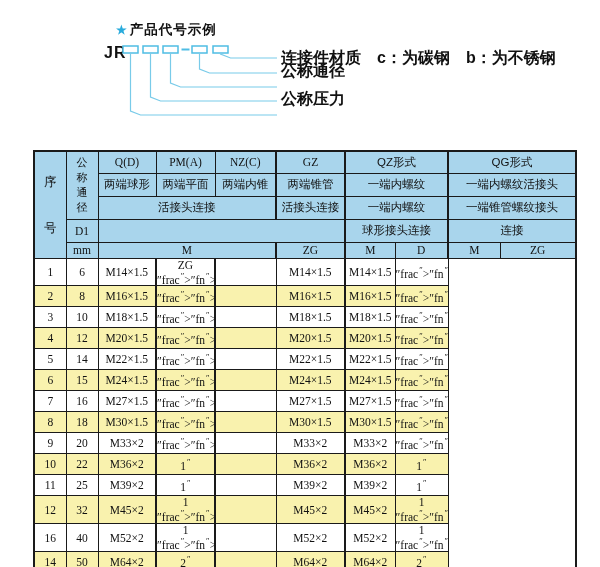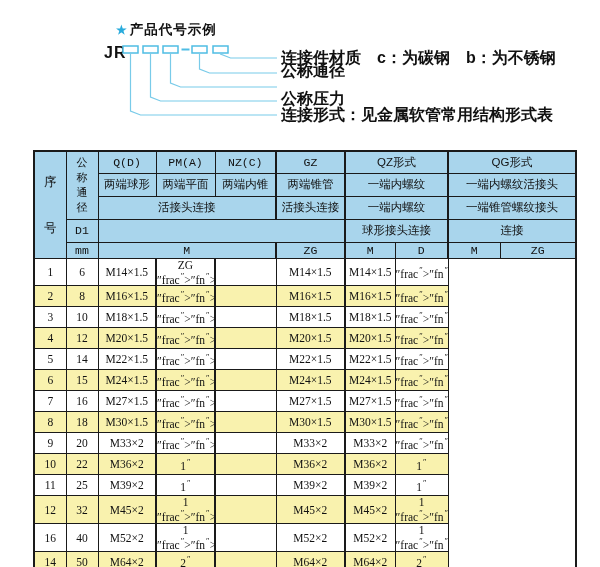--- a/index.html
+++ b/index.html
@@ -27,21 +27,21 @@
                      padding: 0; overflow: hidden; }
   .ref thead th { background: #a9d5ec; font-weight: normal; font-size: 11.5px; }
   .ref thead tr:nth-child(1) { height: 22px; }
   .ref thead tr:nth-child(2) { height: 23px; }
   .ref thead tr:nth-child(3) { height: 23px; }
   .ref thead tr:nth-child(4) { height: 23px; }
   .ref thead tr:nth-child(5) { height: 16px; }
   .ref tbody tr { height: 21px; background: #ffffff; }
   .ref tbody tr.alt { background: #f9f2ae; }
   .ref tbody td { font-family: "Liberation Serif", serif; font-size: 11.5px; }
-  .lt { font-family: Liberation Mono, monospace; font-size: 12px; margin-top: 26px; }
+  .lt { font-family: Liberation Serif, serif; font-size: 12px; margin-top: 26px; }
   .bl2 { border-left-width: 2px !important; }
   .vstack { display: inline-block; }
   .vt-seq { font-size: 12.5px; line-height: 46px; }
   .vt-dn  { font-size: 11px; line-height: 15px; }
   .inch { font-size: 8.5px; vertical-align: super; margin-left: 1px; }
 </style>
 </head>
 <body>
 
 <div class="page">
@@ -67,21 +67,20 @@
       <polyline points="199.5,53 199.5,69 209.5,73 277,73"></polyline>
       <polyline points="170.5,53 170.5,83 180.5,87 277,87"></polyline>
       <polyline points="150.5,53 150.5,97 160.5,101 277,101"></polyline>
       <polyline points="130.5,53 130.5,111 140.5,115 277,115"></polyline>
     </g>
   </svg>
 
   <div class="diag-label dl-0">连接件材质　c：为碳钢　b：为不锈钢</div>
   <div class="diag-label dl-2">公称通径</div>
   <div class="diag-label dl-3">公称压力</div>
-  <div class="diag-label dl-4">连接形式：见金属软管常用结构形式表</div>
 
   <div class="tbl-title">螺母连接形式参考表</div>
 
   <table class="ref">
     <colgroup>
       <col style="width:32px">
         <col style="width:32px">
         <col style="width:58px">
         <col style="width:59px">
       <col style="width:61px">

